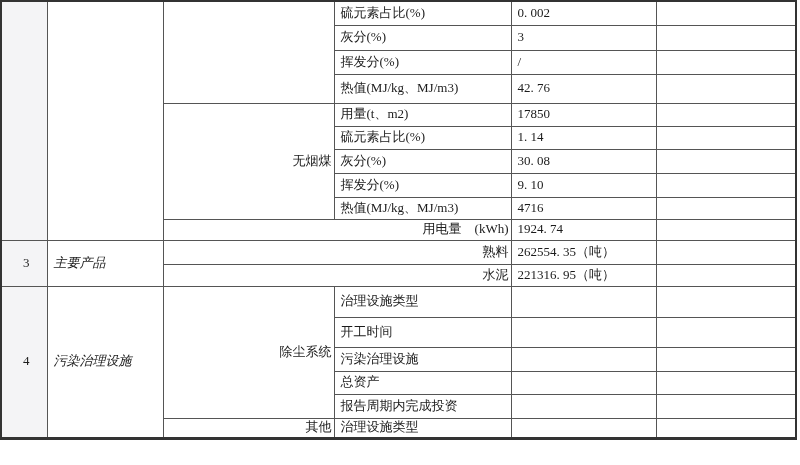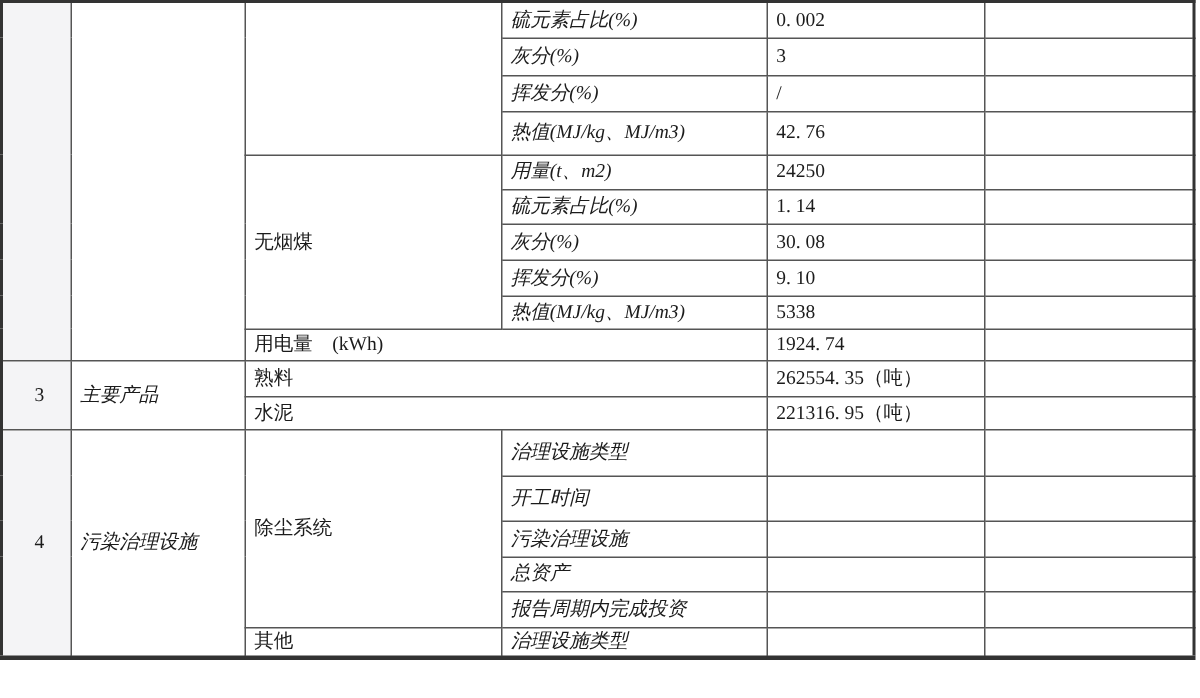--- a/index.html
+++ b/index.html
@@ -35,22 +35,22 @@
     overflow: hidden;
     white-space: nowrap;
     line-height: 1.1;
   }
   td.c1 {
     background: #f4f4f6;
     text-align: center;
     padding: 0;
   }
   td.c2 { padding-left: 5px; font-style: italic; }
-  td.c3 { padding-left: 6px; }
-  td.attr { padding-left: 6px; font-style: italic; }
+  td.c3 { padding-left: 6px; text-align: right; }
+  td.attr { padding-left: 6px; }
   td.val { padding-left: 8px; }
   td.c6 { padding: 0; }
 </style>
 </head>
 <body>
 
 <div class="page">
   <table class="report">
     <colgroup>
       <col style="width:46px">
@@ -80,41 +80,41 @@
         <td class="c6"></td>
       </tr>
       <tr style="height:29px">
         <td class="attr">热值(MJ/kg、MJ/m3)</td>
         <td class="val">42. 76</td>
         <td class="c6"></td>
       </tr>
       <tr style="height:23px">
         <td class="c3" rowspan="5">无烟煤</td>
         <td class="attr">用量(t、m2)</td>
-        <td class="val">24250</td>
+        <td class="val">17850</td>
         <td class="c6"></td>
       </tr>
       <tr style="height:23px">
         <td class="attr">硫元素占比(%)</td>
         <td class="val">1. 14</td>
         <td class="c6"></td>
       </tr>
       <tr style="height:24px">
         <td class="attr">灰分(%)</td>
         <td class="val">30. 08</td>
         <td class="c6"></td>
       </tr>
       <tr style="height:24px">
         <td class="attr">挥发分(%)</td>
         <td class="val">9. 10</td>
         <td class="c6"></td>
       </tr>
       <tr style="height:22px">
         <td class="attr">热值(MJ/kg、MJ/m3)</td>
-        <td class="val">5338</td>
+        <td class="val">4716</td>
         <td class="c6"></td>
       </tr>
       <tr style="height:21px">
         <td class="c3" colspan="2">用电量　(kWh)</td>
         <td class="val">1924. 74</td>
         <td class="c6"></td>
       </tr>
       <tr style="height:24px">
         <td class="c1" rowspan="2">3</td>
         <td class="c2" rowspan="2">主要产品</td>

